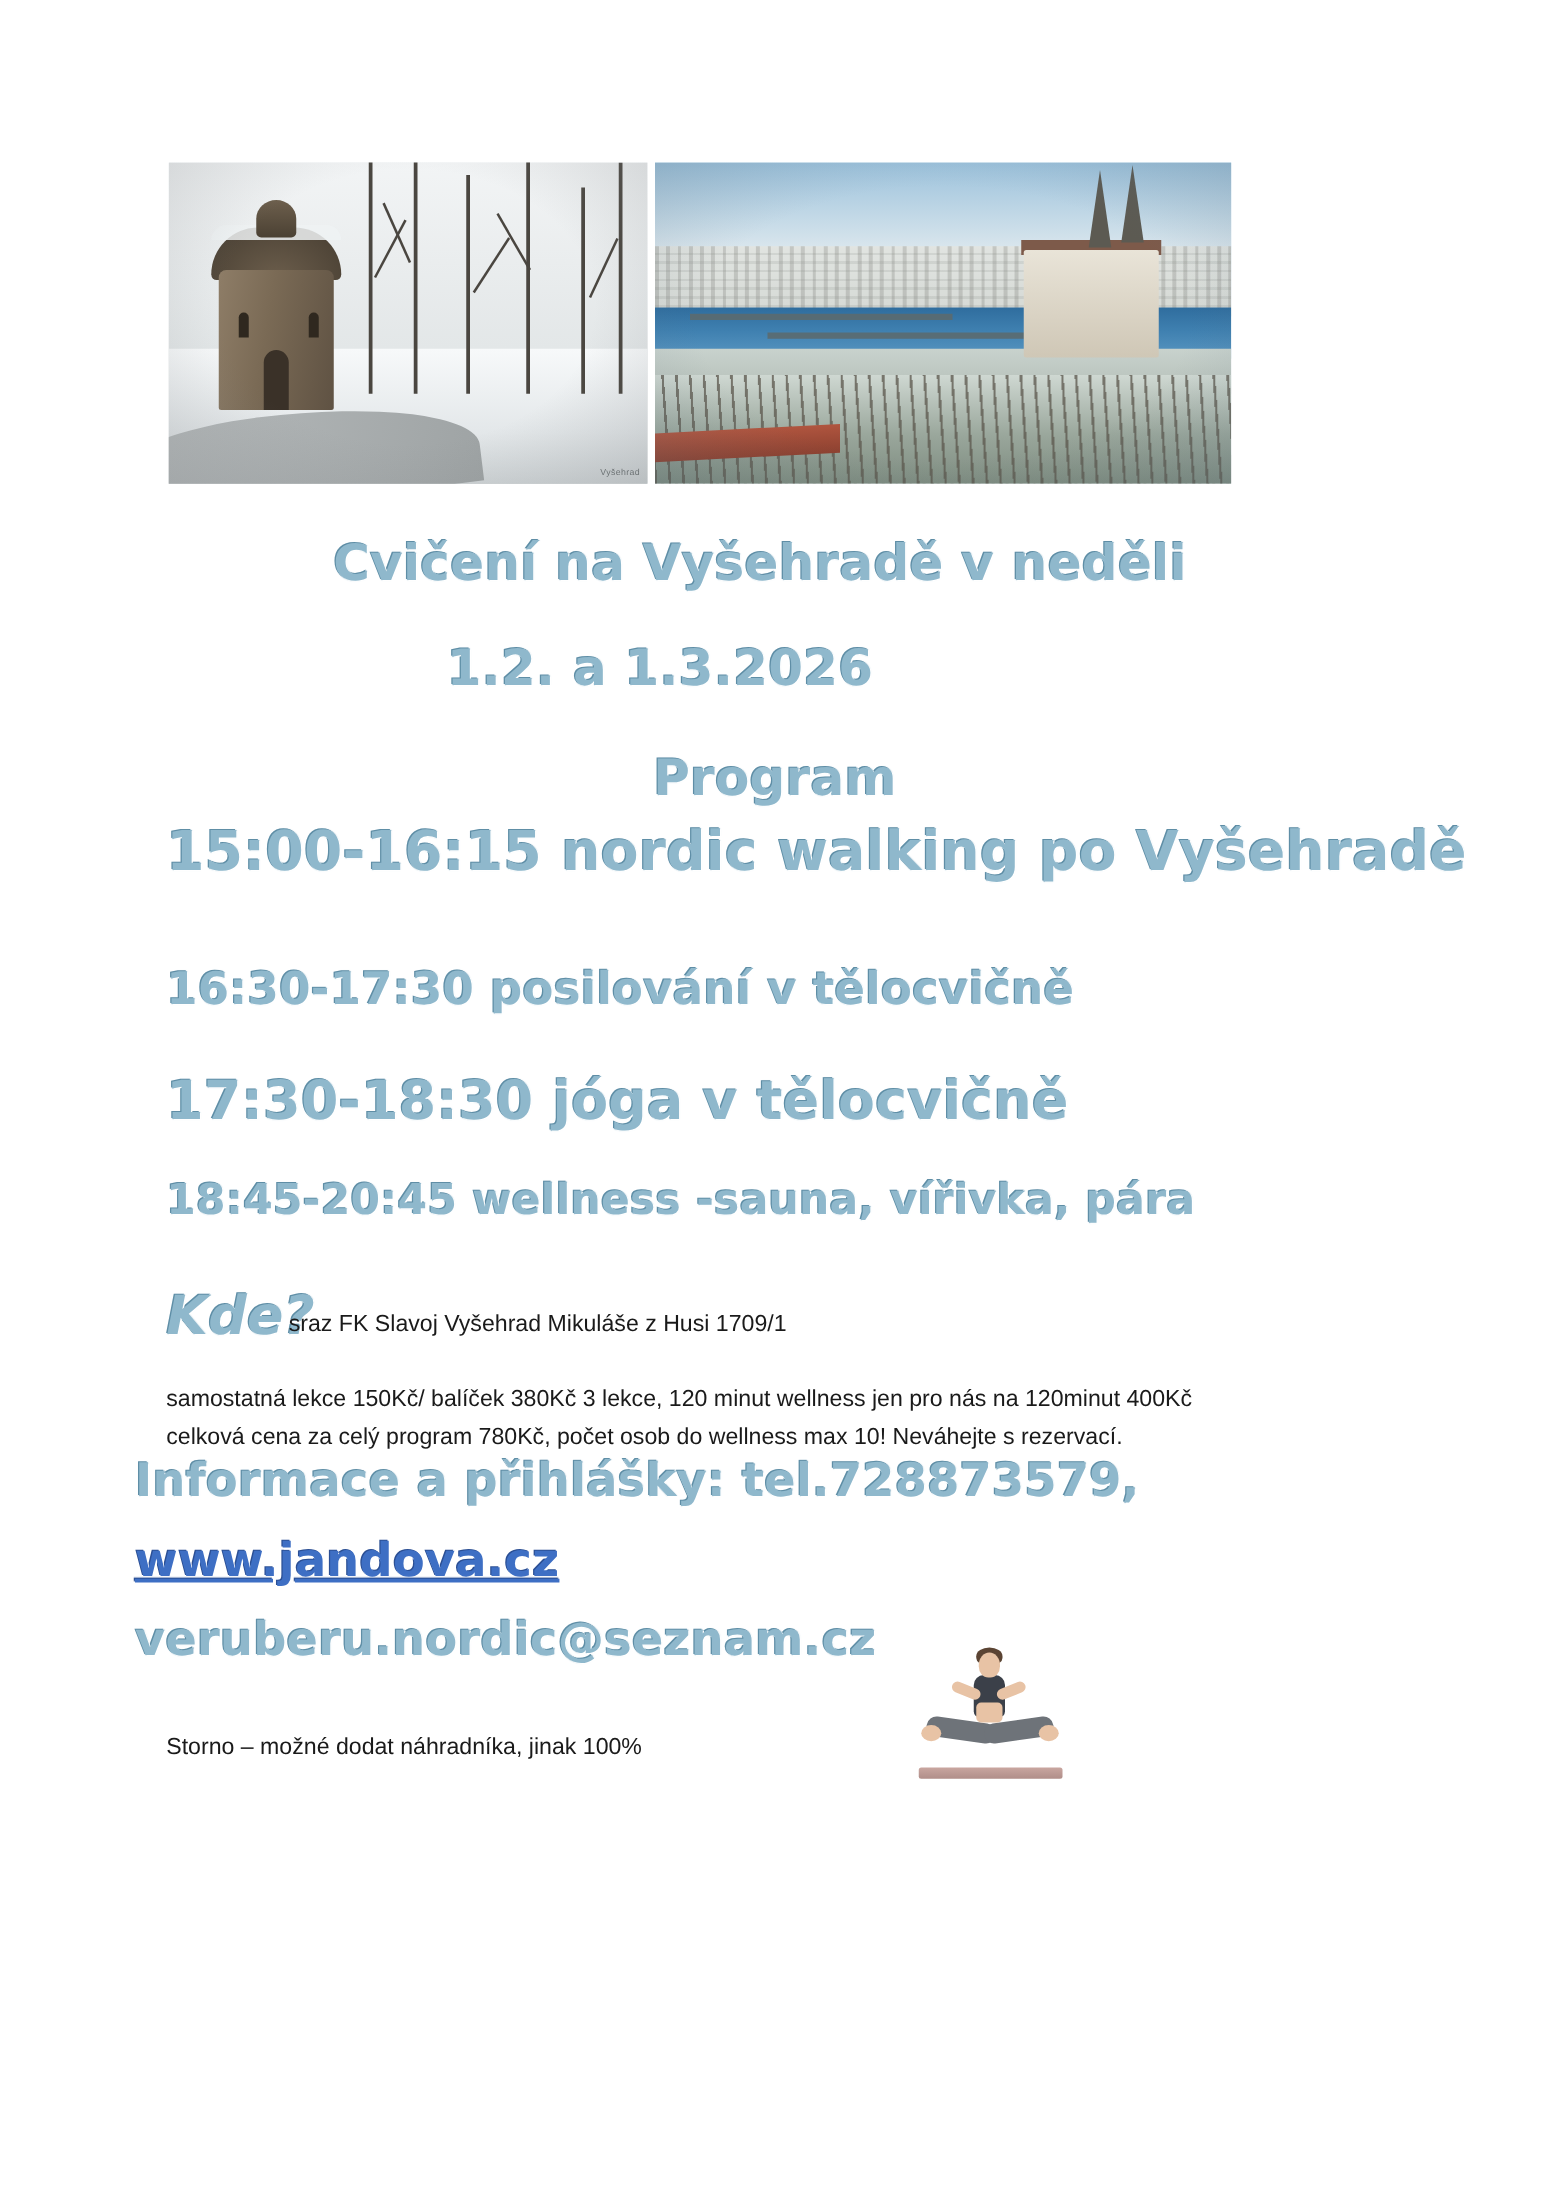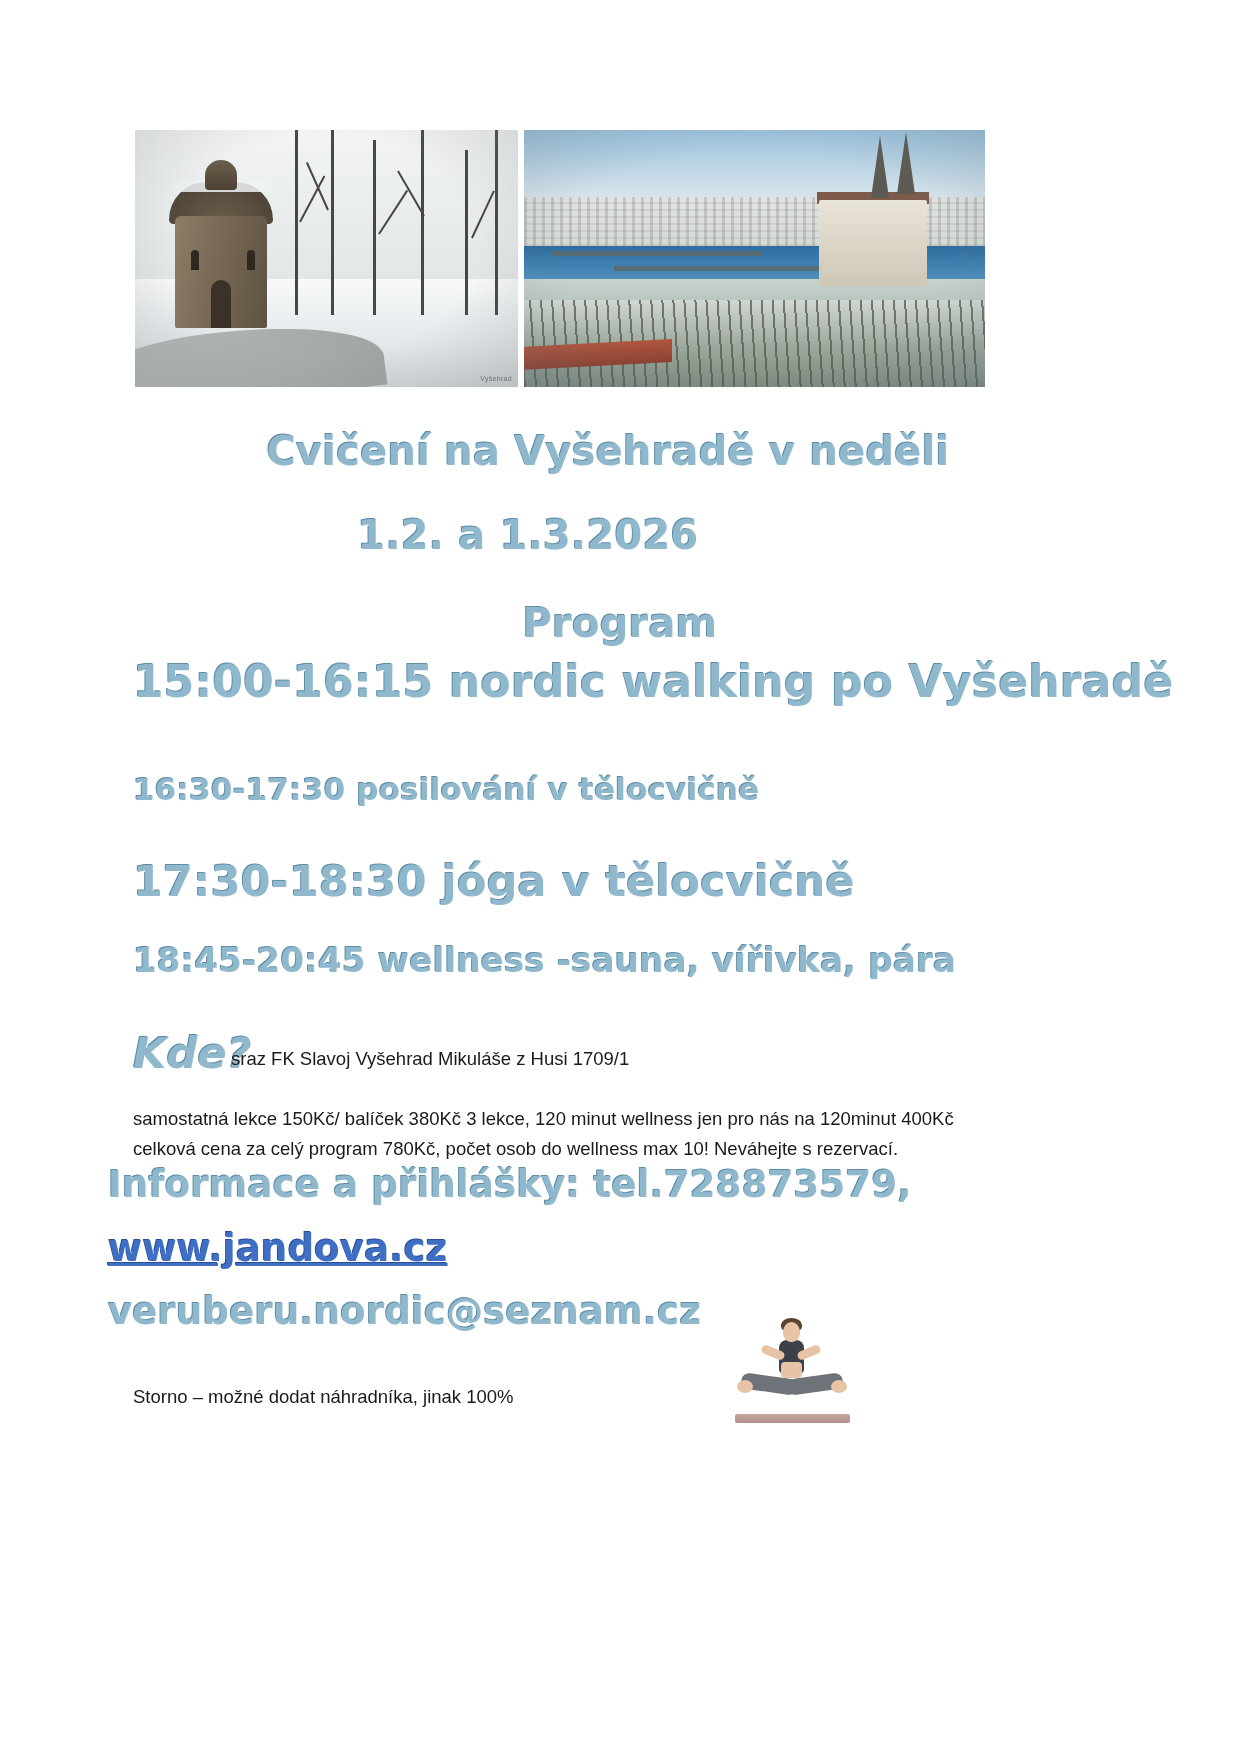--- a/index.html
+++ b/index.html
@@ -187,21 +187,21 @@
     top: 512px; left: 0; width: 1056px;
     text-align: center;
     font-size: 40px;
   }
   .t-program {
     top: 600px; left: 0; width: 1240px;
     text-align: center;
     font-size: 40px;
   }
   .t-l1 { top: 656px; left: 133px; font-size: 44px; }
-  .t-l2 { top: 771px; left: 133px; font-size: 31px; }
+  .t-l2 { top: 771px; left: 133px; font-size: 36px; }
   .t-l3 { top: 856px; left: 133px; font-size: 43px; }
   .t-l4 { top: 940px; left: 133px; font-size: 34px; }
   .t-kde { top: 1028px; left: 133px; font-size: 43px; font-style: italic; }
 
   .plain {
     position: absolute;
     font-family: "Liberation Sans", sans-serif;
     font-size: 18.5px;
     color: #1a1a1a;
     line-height: 30px;

